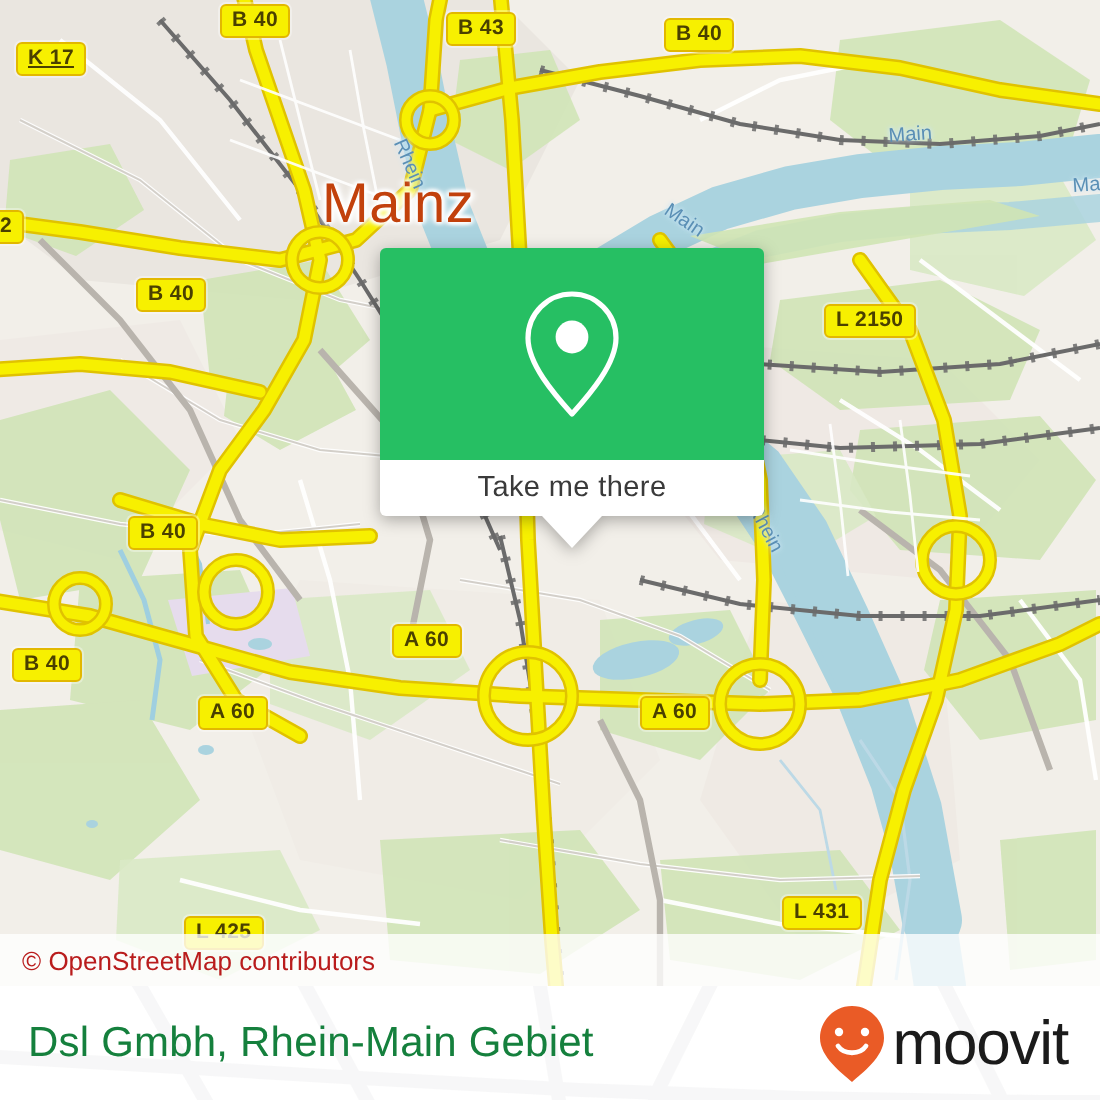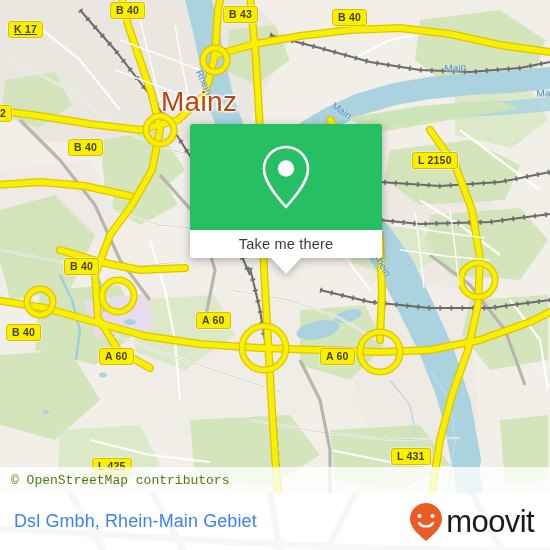--- a/index.html
+++ b/index.html
@@ -74,24 +74,23 @@
   #attribution {
     position: absolute;
     left: 0;
     bottom: 0;
     width: 550px;
     height: 26px;
     background: rgba(255,255,255,0.78);
     display: flex;
     align-items: center;
     font-size: 13px;
-    color: #4d7c0f;
+    color: #b91c1c;
     padding-left: 11px;
     box-sizing: border-box;
-    font-family: Liberation Mono, monospace;
   }
 
   
   #popup {
     position: absolute;
     left: 190px;
     top: 124px;
     width: 192px;
     filter: drop-shadow(0 2px 4px rgba(0,0,0,0.30));
   }
@@ -145,22 +144,22 @@
   #footer-inner {
     position: relative;
     height: 57px;
     display: flex;
     align-items: center;
     justify-content: space-between;
     padding: 0 16px 0 14px;
     box-sizing: border-box;
   }
   #footer-title {
-    font-size: 18px;
-    color: #3b82f6;
+    font-size: 21px;
+    color: #15803d;
     letter-spacing: 0.1px;
   }
   #brand {
     display: flex;
     align-items: center;
     gap: 3px;
   }
   #brand-text {
     font-size: 31px;
     color: #1b1b1b;

